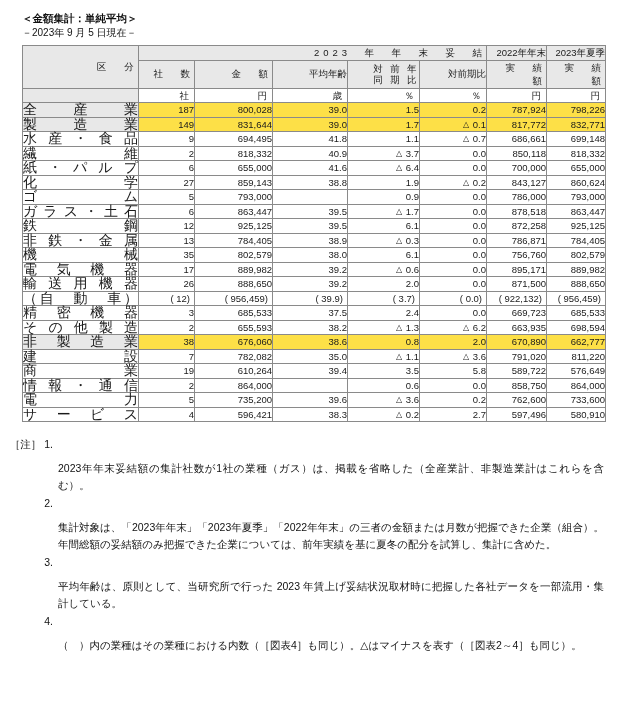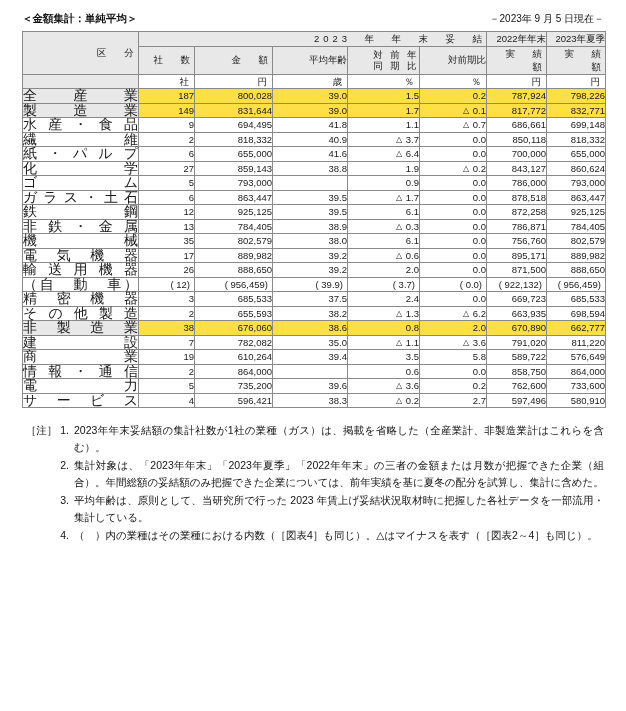--- a/index.html
+++ b/index.html
@@ -25,20 +25,21 @@
     color: #111;
   }
   .subline {
     margin: 12px 22px 5px 22px;
     display: flex;
     justify-content: space-between;
     align-items: baseline;
     font-size: 10.5px;
     font-weight: bold;
     color: #111;
+    flex-direction: column;
   }
   .subline .right { font-weight: normal; font-size: 10px; text-align: right; }
 
   table.main {
     border-collapse: collapse;
     margin: 0 0 0 22px;
     width: 583px;
     table-layout: fixed;
     font-size: 9.5px;
     color: #1a1a1a;
@@ -102,34 +103,34 @@
   
   .notes {
     margin: 14px 0 0 0;
     font-size: 10.5px;
     line-height: 1.62;
     color: #111;
   }
   .note {
     display: flex;
     margin-bottom: 1px;
-    padding-left: 16px;
   }
   .note .tag {
     flex: 0 0 auto;
     width: 58px;
     text-align: right;
     padding-right: 5px;
     white-space: nowrap;
   }
   .note .tag.first { width: 58px; }
   .note .body {
     flex: 1 1 auto;
     padding-right: 22px;
     text-align: justify;
+    margin-top: 24px;
   }
   .note .body b { font-weight: normal; }
 </style>
 </head>
 <body>
 
 <div id="page">
 
 
   <div class="subline">

